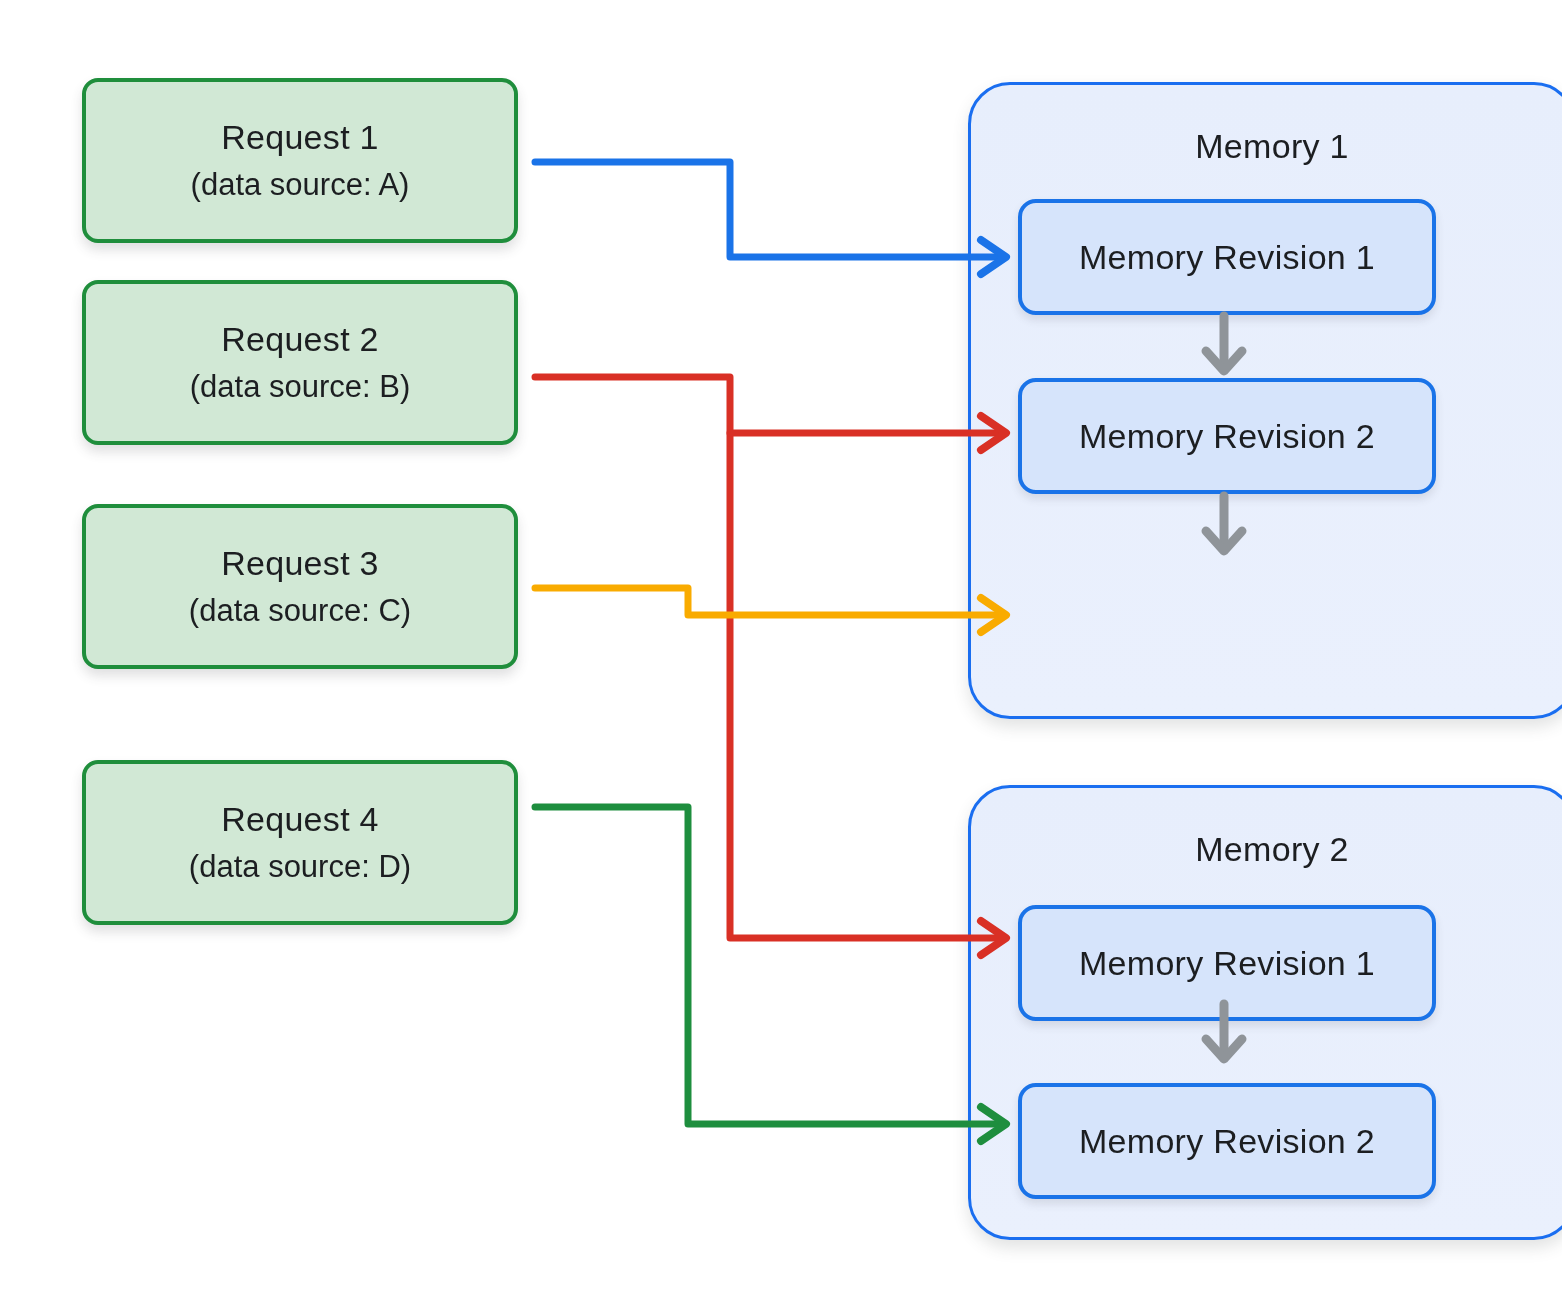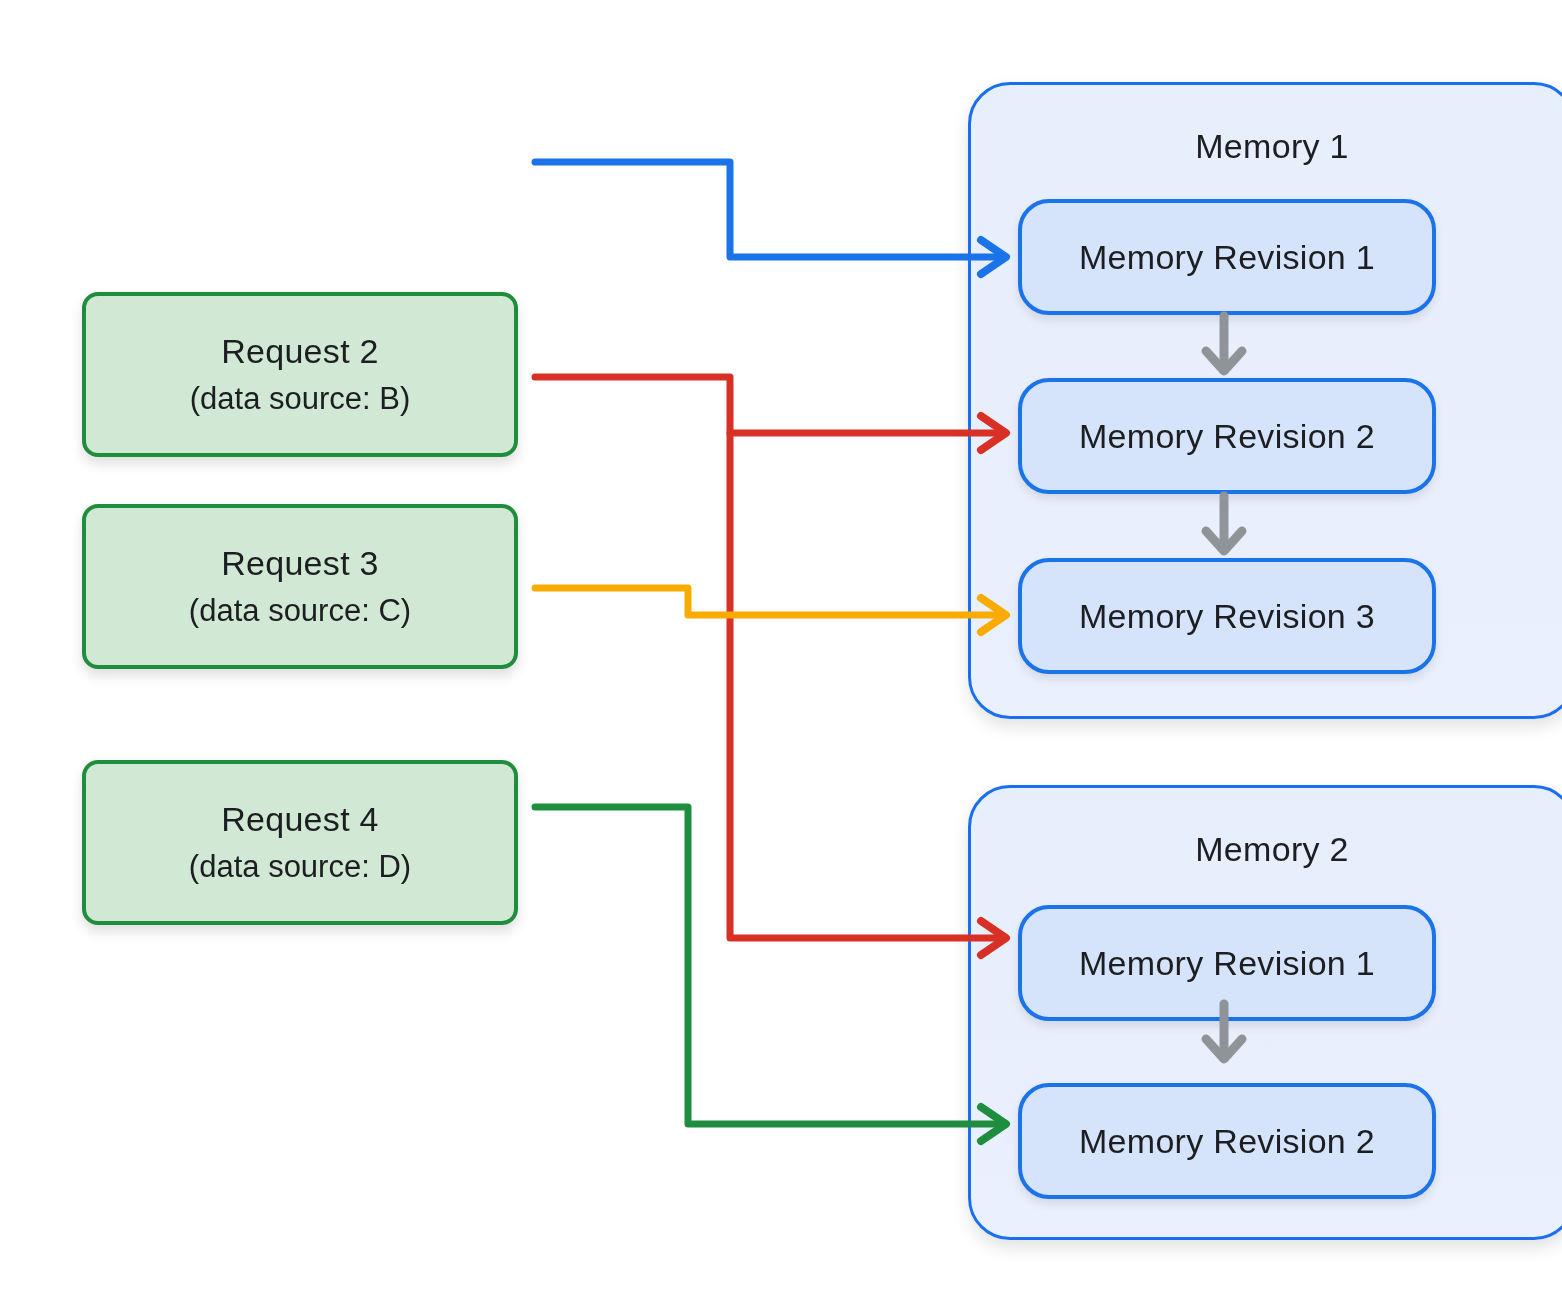--- a/index.html
+++ b/index.html
@@ -24,21 +24,21 @@
     border: 4px solid var(--request-border, #1f8e3c);
     border-radius: 16px;
     display: flex;
     flex-direction: column;
     align-items: center;
     justify-content: center;
     gap: 10px;
     box-shadow: 0 7px 12px rgba(60, 64, 67, 0.16);
   }
   .request-box.r1 { top: 78px; }
-  .request-box.r2 { top: 292px; }
+  .request-box.r2 { top: 280px; }
   .request-box.r3 { top: 504px; }
   .request-box.r4 { top: 760px; }
   .request-title { font-size: 34px; font-weight: 500; letter-spacing: 0.3px; }
   .request-subtitle { font-size: 31px; font-weight: 400; }
 
   
   .memory-container {
     position: absolute;
     left: 968px;
     width: 608px;
@@ -61,21 +61,21 @@
     letter-spacing: 0.3px;
   }
   .revision-box {
     position: absolute;
     left: 47px;
     width: 418px;
     height: 116px;
     box-sizing: border-box;
     background: var(--revision-fill, #d6e4fb);
     border: 4px solid var(--revision-border, #1a73e8);
-    border-radius: 31px;
+    border-radius: 18px;
     display: flex;
     align-items: center;
     justify-content: center;
     font-size: 34px;
     font-weight: 500;
     letter-spacing: 0.3px;
     box-shadow: 0 5px 9px rgba(60, 64, 67, 0.13);
   }
   .m1 .rev1 { top: 114px; }
   .m1 .rev2 { top: 293px; }
@@ -93,38 +93,41 @@
   .connector-svg path { fill: none; stroke-linecap: round; stroke-linejoin: round; }
   .flow-line { stroke-width: 7px; }
   .flow-head { stroke-width: 8px; }
   .gray-line { stroke-width: 9px; }
 </style>
 </head>
 <body>
 
 <div class="canvas">
 
+  <div class="request-box r1">
+    <div class="request-title">Request 1</div>
+    <div class="request-subtitle">(data source: A)</div>
+  </div>
   <div class="request-box r2">
     <div class="request-title">Request 2</div>
     <div class="request-subtitle">(data source: B)</div>
   </div>
   <div class="request-box r3">
     <div class="request-title">Request 3</div>
     <div class="request-subtitle">(data source: C)</div>
   </div>
   <div class="request-box r4">
     <div class="request-title">Request 4</div>
     <div class="request-subtitle">(data source: D)</div>
   </div>
 
   <div class="memory-container m1">
     <div class="memory-title">Memory 1</div>
     <div class="revision-box rev1">Memory Revision 1</div>
     <div class="revision-box rev2">Memory Revision 2</div>
-    <div class="revision-box rev3">Memory Revision 3</div>
   </div>
 
   <div class="memory-container m2">
     <div class="memory-title">Memory 2</div>
     <div class="revision-box rev1">Memory Revision 1</div>
     <div class="revision-box rev2">Memory Revision 2</div>
   </div>
 
   <svg class="connector-svg" width="1562" height="1308" viewBox="0 0 1562 1308">
 

